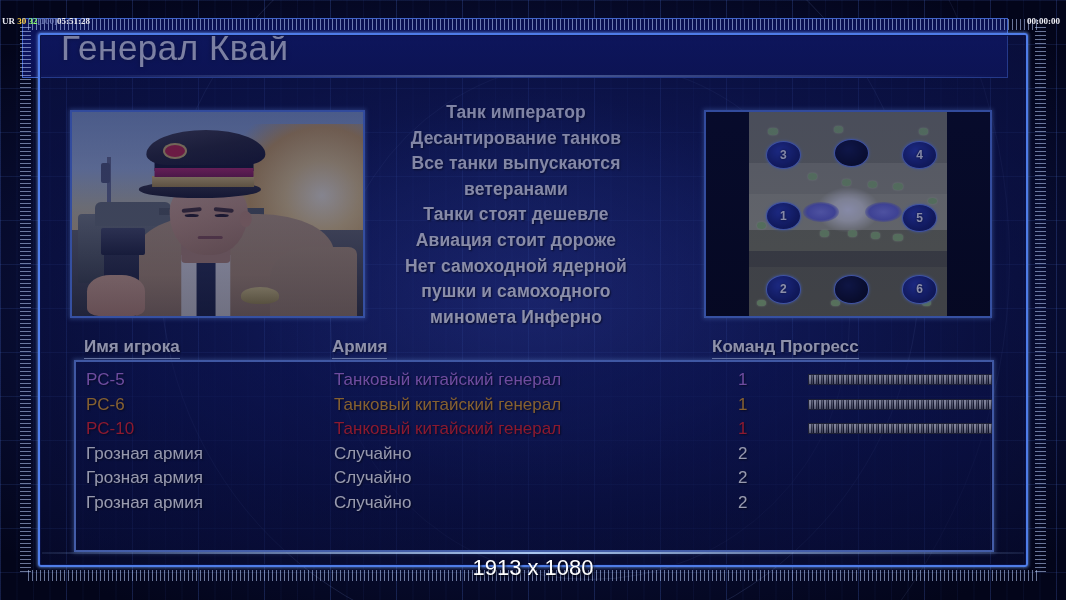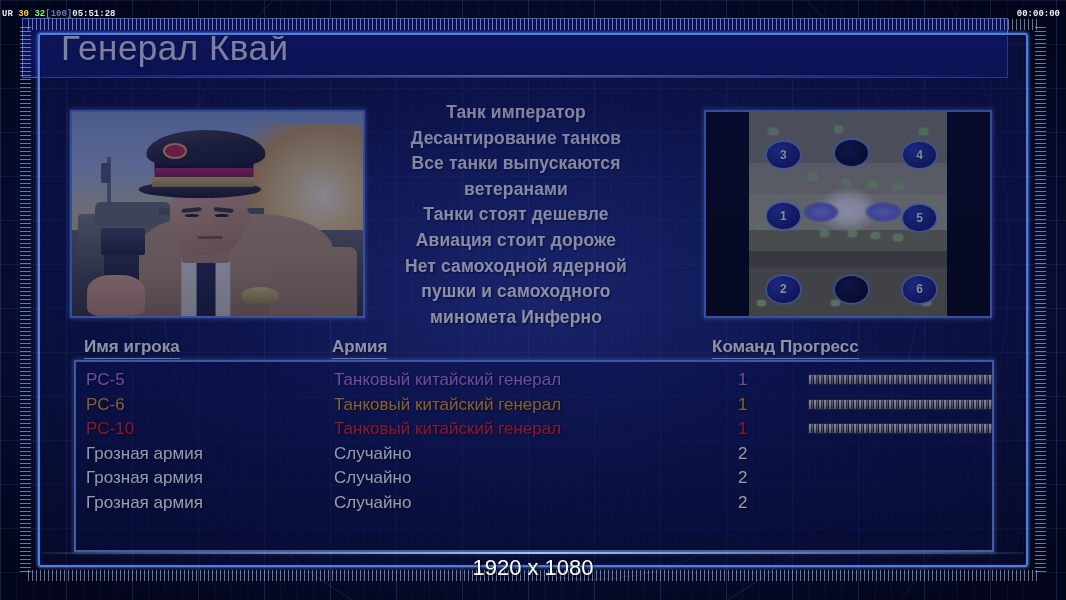--- a/index.html
+++ b/index.html
@@ -56,22 +56,22 @@
   }
   .tick-h {
     position:absolute; height:11px;
     background-image:repeating-linear-gradient(to right,
       rgba(190,210,255,0.55) 0px, rgba(190,210,255,0.55) 1px,
       rgba(0,0,0,0) 1px, rgba(0,0,0,0) 4px);
   }
 
   
   #topbar {
-    position:absolute; left:0; top:8px; width:1066px; height:13px;
-    font-family:Liberation Mono, monospace; font-size:9px;
+    position:absolute; left:0; top:15px; width:1066px; height:13px;
+    font-family:Liberation Serif, serif; font-size:9px;
     line-height:13px; letter-spacing:0px; z-index:30;
   }
   #net-stat { position:absolute; left:2px; top:0; white-space:pre; font-weight:bold; }
   .s-w { color:#e8e8f0; }
   .s-y { color:#ffd24a; }
   .s-g { color:#8cff6a; }
   .s-d { color:#6f7bb8; }
   #game-clock {
     position:absolute; right:6px; top:0; color:#f2f2f8; font-weight:bold;
   }
@@ -519,13 +519,13 @@
       <span class="tc c-team" style="color: rgb(255, 255, 255);">2</span>
     </div>
     <div class="trow" style="top: 128.5px;">
       <span class="tc c-name" style="color: rgb(255, 255, 255);">Грозная армия</span>
       <span class="tc c-army" style="color: rgb(255, 255, 255);">Случайно</span>
       <span class="tc c-team" style="color: rgb(255, 255, 255);">2</span>
     </div>
   </div>
 
 <div id="footer-line"></div>
-<div id="resolution">1920 x 1080</div>
+<div id="resolution">1913 x 1080</div>
 
 </body></html>

